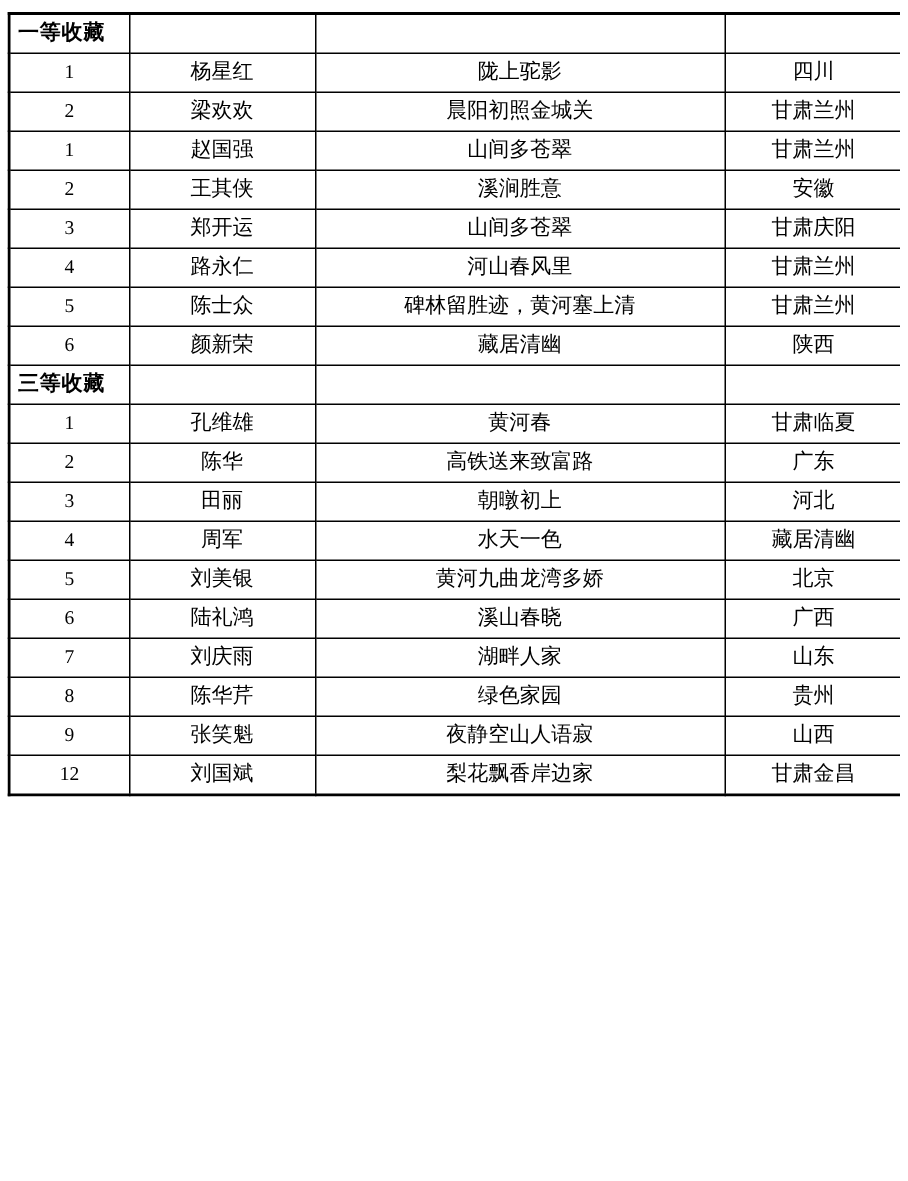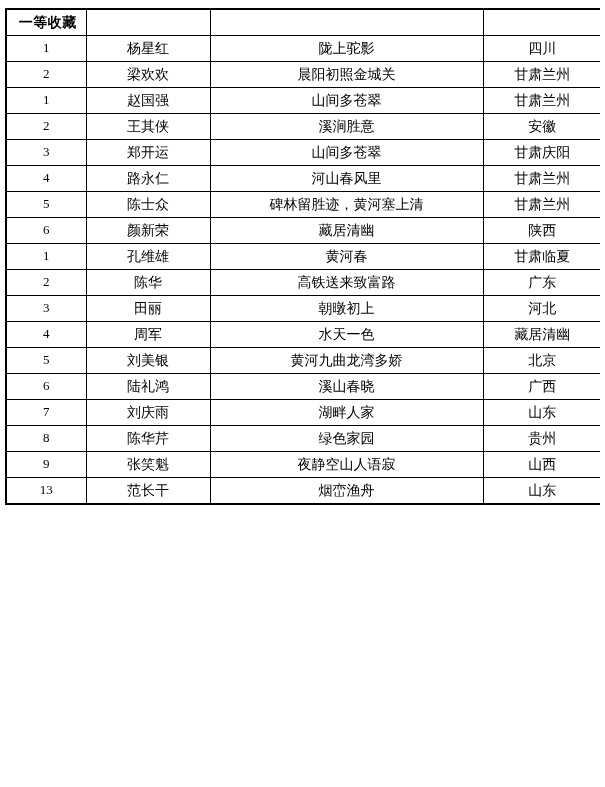--- a/index.html
+++ b/index.html
@@ -22,21 +22,21 @@
     height: 25px;
     padding: 0 2px;
     text-align: center;
     vertical-align: middle;
     font-size: 14px;
     line-height: 1.1;
     overflow: hidden;
     white-space: nowrap;
   }
   table.awards td.section-cell {
-    text-align: center;
+    text-align: left;
     font-weight: bold;
     padding-left: 5px;
     font-size: 14px;
     letter-spacing: 0.5px;
   }
   table.awards td.rank-cell {
     font-size: 13px;
   }
 </style>
 </head>
@@ -98,20 +98,26 @@
         <td class="work-title-cell">碑林留胜迹，黄河塞上清</td>
         <td class="region-cell">甘肃兰州</td>
       </tr>
       <tr>
         <td class="rank-cell">6</td>
         <td class="author-cell">颜新荣</td>
         <td class="work-title-cell">藏居清幽</td>
         <td class="region-cell">陕西</td>
       </tr>
       <tr>
+        <td class="section-cell">三等收藏</td>
+        <td></td>
+        <td></td>
+        <td></td>
+      </tr>
+      <tr>
         <td class="rank-cell">1</td>
         <td class="author-cell">孔维雄</td>
         <td class="work-title-cell">黄河春</td>
         <td class="region-cell">甘肃临夏</td>
       </tr>
       <tr>
         <td class="rank-cell">2</td>
         <td class="author-cell">陈华</td>
         <td class="work-title-cell">高铁送来致富路</td>
         <td class="region-cell">广东</td>
@@ -152,19 +158,19 @@
         <td class="work-title-cell">绿色家园</td>
         <td class="region-cell">贵州</td>
       </tr>
       <tr>
         <td class="rank-cell">9</td>
         <td class="author-cell">张笑魁</td>
         <td class="work-title-cell">夜静空山人语寂</td>
         <td class="region-cell">山西</td>
       </tr>
       <tr>
-        <td class="rank-cell">13</td>
-        <td class="author-cell">范长干</td>
-        <td class="work-title-cell">烟峦渔舟</td>
-        <td class="region-cell">山东</td>
+        <td class="rank-cell">12</td>
+        <td class="author-cell">刘国斌</td>
+        <td class="work-title-cell">梨花飘香岸边家</td>
+        <td class="region-cell">甘肃金昌</td>
       </tr>
     </tbody>
 </table>
 
 </body></html>

